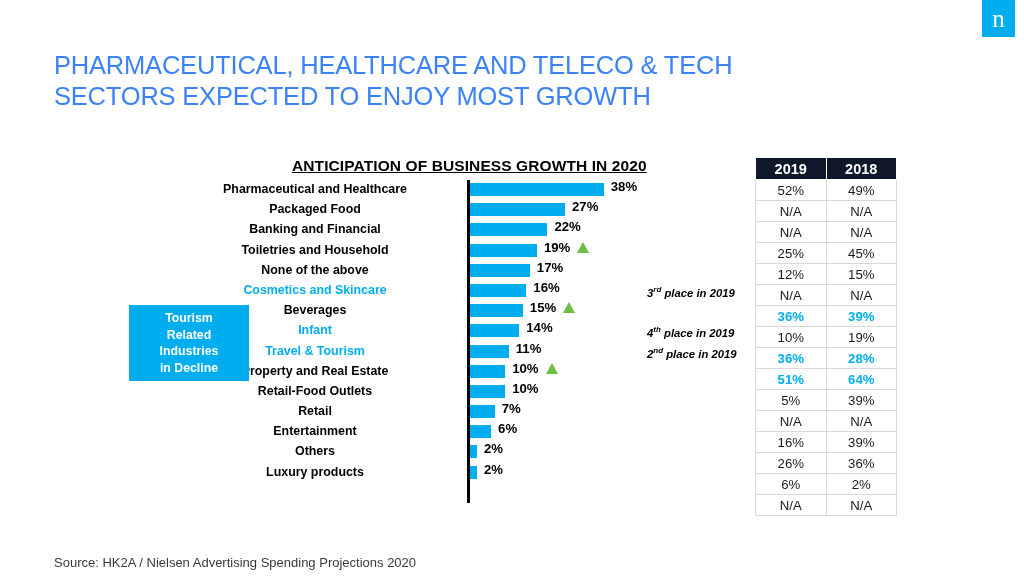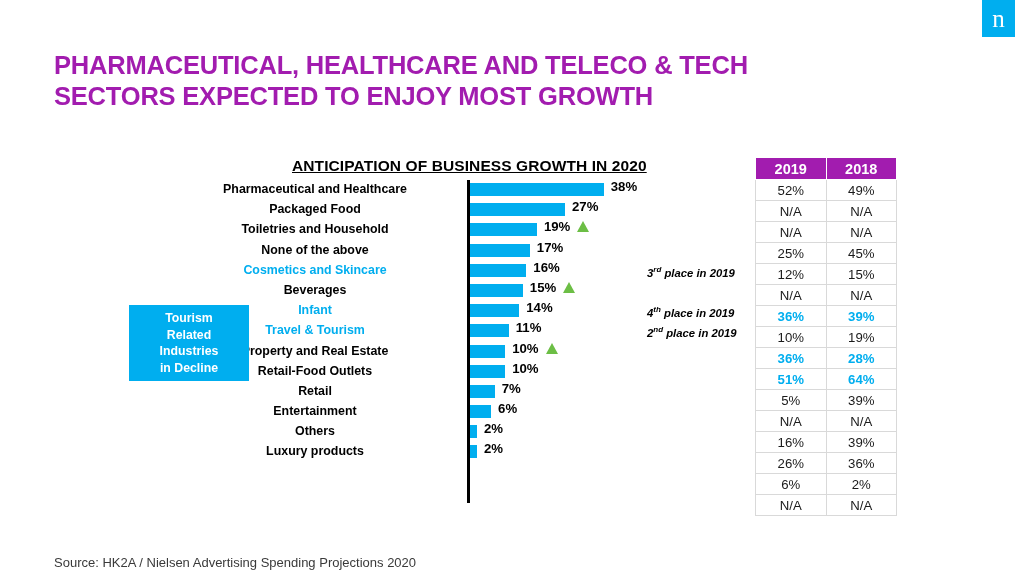--- a/index.html
+++ b/index.html
@@ -28,22 +28,22 @@
     text-align: center;
   }
 
   
   .page-title {
     position: absolute;
     left: 54px;
     top: 50px;
     width: 870px;
     font-size: 25.5px;
-    font-weight: bold;
-    color: #a21caf;
+    font-weight: normal;
+    color: #3b82f6;
     line-height: 31px;
     letter-spacing: -0.2px;
   }
   .page-title .l2 { display: block; }
 
   
   .chart-heading {
     position: absolute;
     left: 268px;
     top: 157px;
@@ -153,21 +153,21 @@
 
   
   .table {
     position: absolute;
     left: 755px;
     top: 157px;
     width: 142px;
     border-collapse: collapse;
   }
   .table th {
-    background: #a21caf;
+    background: #0f172a;
     color: #ffffff;
     font-size: 14.5px;
     font-weight: bold;
     height: 22px;
     padding: 0;
     border: 1.5px solid #ffffff;
     text-align: center;
   }
   .table td {
     font-size: 13.2px;
@@ -213,20 +213,27 @@
         <div class="bar-value" style="left: 490.76px;"><span>38%</span></div>
       </div>
       <div class="row">
         <div class="cat-label">Packaged Food</div>
         <div class="bar-wrap">
           <div class="bar" style="width: 95.04px;"></div>
         </div>
         <div class="bar-value" style="left: 452.04px;"><span>27%</span></div>
       </div>
       <div class="row">
+        <div class="cat-label">Banking and Financial</div>
+        <div class="bar-wrap">
+          <div class="bar" style="width: 77.44px;"></div>
+        </div>
+        <div class="bar-value" style="left: 434.44px;"><span>22%</span></div>
+      </div>
+      <div class="row">
         <div class="cat-label">Toiletries and Household</div>
         <div class="bar-wrap">
           <div class="bar" style="width: 66.88px;"></div>
         </div>
         <div class="bar-value" style="left: 423.88px;"><span>19%</span><span class="tri"></span></div>
       </div>
       <div class="row">
         <div class="cat-label">None of the above</div>
         <div class="bar-wrap">
           <div class="bar" style="width: 59.84px;"></div>

